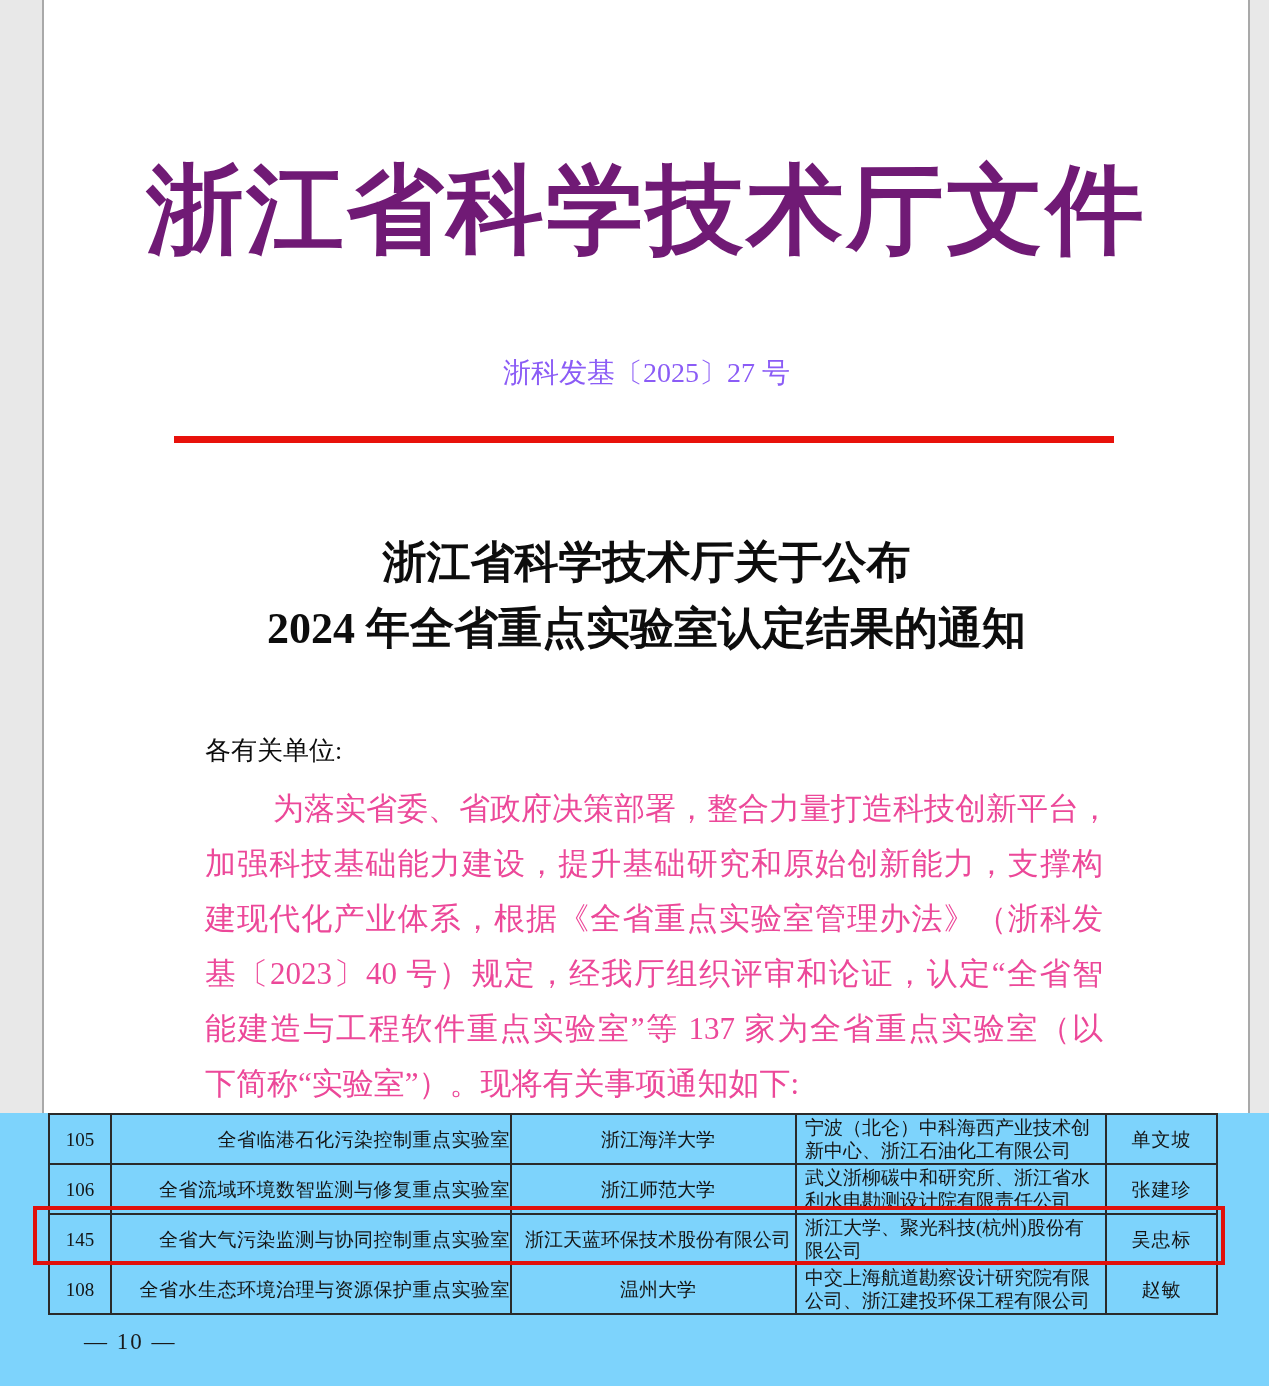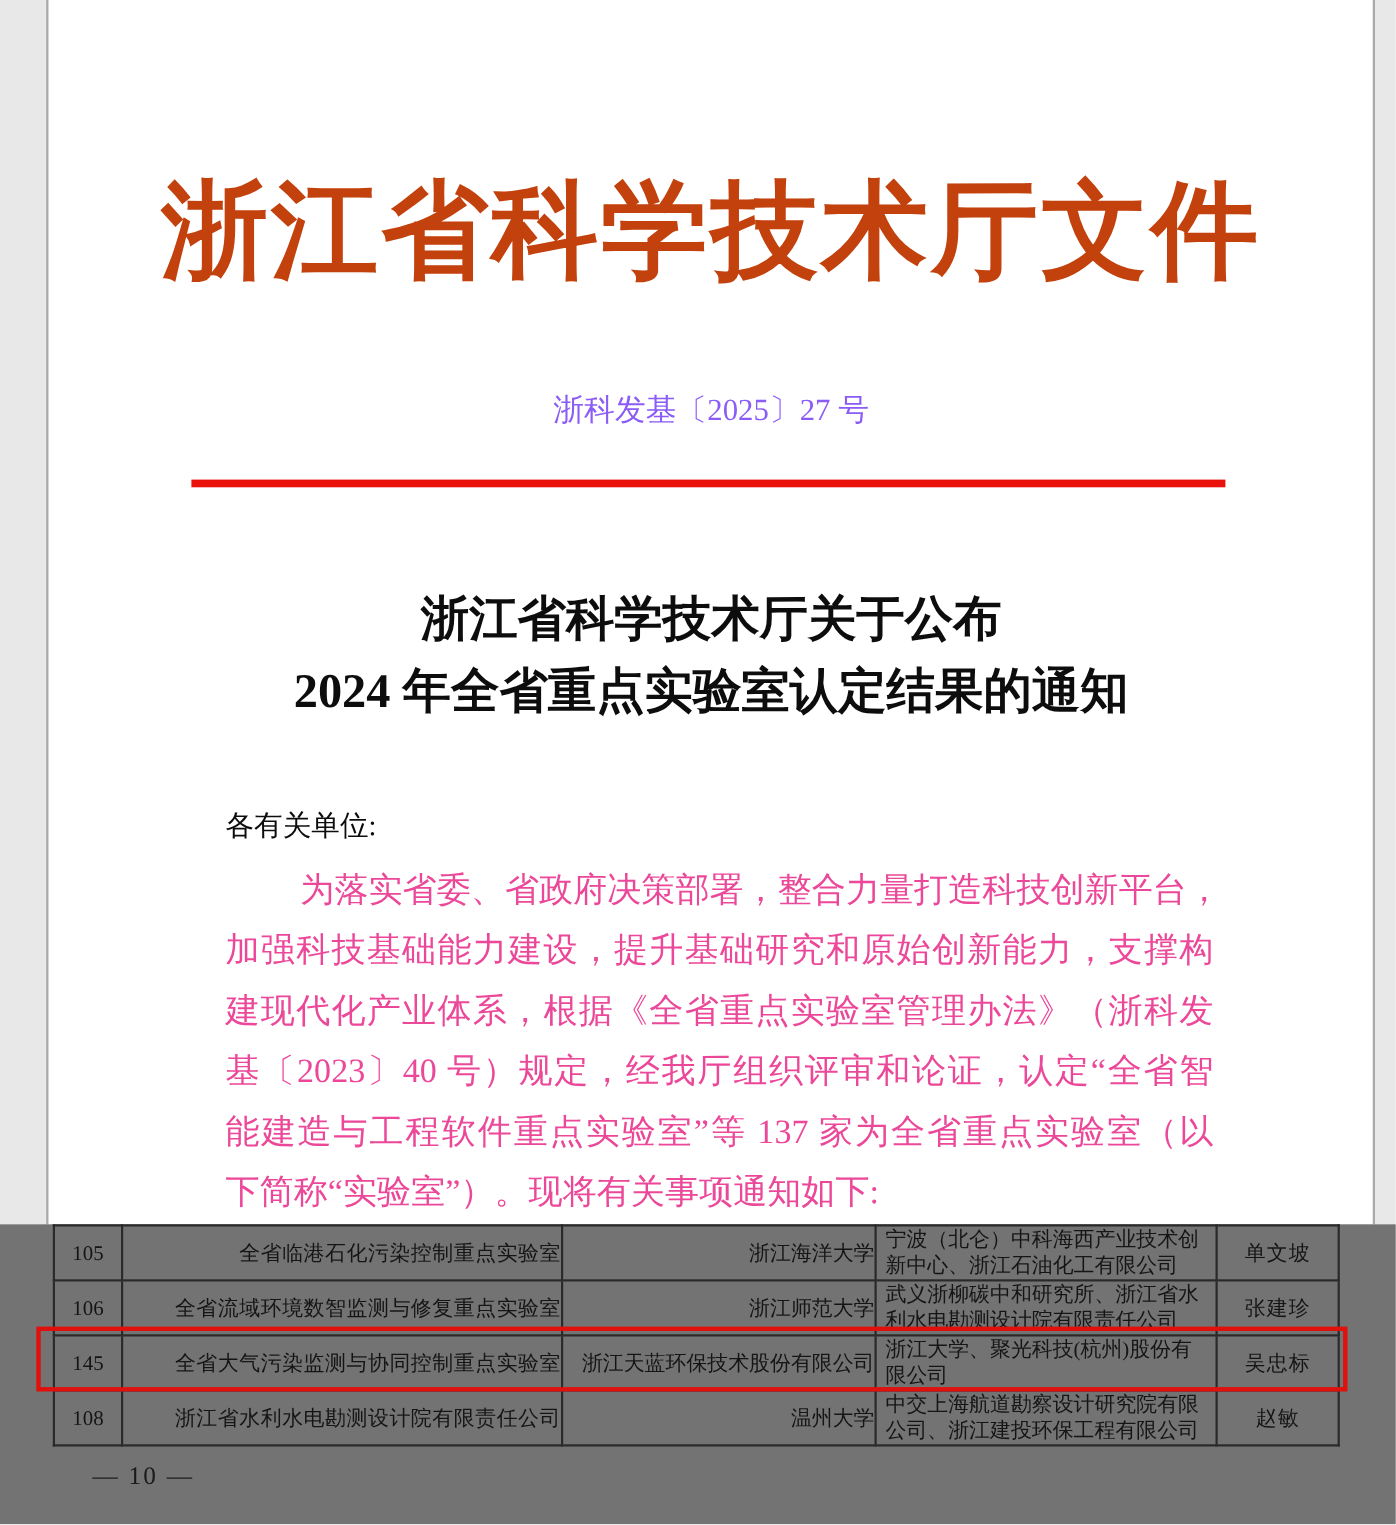--- a/index.html
+++ b/index.html
@@ -27,21 +27,21 @@
 
   .org-title {
     position: absolute;
     left: 46px;
     top: 146px;
     width: 1201px;
     text-align: center;
     font-size: 97px;
     font-weight: 900;
     letter-spacing: 3px;
-    color: #c2410c;
+    color: #701a75;
     white-space: nowrap;
   }
   .doc-number {
     position: absolute;
     left: 46px;
     top: 354px;
     width: 1201px;
     text-align: center;
     font-size: 28px;
     color: #8b5cf6;
@@ -92,42 +92,42 @@
   .body-line.indent { text-indent: 68px; }
   .body-line.last   { text-align-last: left; }
 
   
   .table-area {
     position: absolute;
     left: 0;
     top: 1113px;
     width: 1269px;
     height: 273px;
-    background: #737373;
+    background: #7dd3fc;
   }
   table.lab-table {
     position: absolute;
     left: 48px;
     top: 0;
     width: 1168px;
     border-collapse: collapse;
     table-layout: fixed;
     font-size: 19px;
     color: #151515;
   }
   table.lab-table td {
     border: 2px solid #2a2a2a;
     height: 50px;
     vertical-align: middle;
     line-height: 23px;
     overflow: hidden;
   }
   td.c-no   { text-align: center; font-size: 19px; }
   td.c-lab  { text-align: right; padding-left: 10px; letter-spacing: 0.5px; }
-  td.c-inst { text-align: right; padding-left: 9px; }
+  td.c-inst { text-align: center; padding-left: 9px; }
   td.c-part { text-align: left; padding: 1px 8px; }
   td.c-dir  { text-align: center; letter-spacing: 1px; }
 
   .highlight-box {
     position: absolute;
     left: -15px;
     top: 93px;
     width: 1192px;
     height: 59px;
     border: 4px solid #e0100c;
@@ -197,21 +197,21 @@
         </tr>
         <tr>
           <td class="c-no">145</td>
           <td class="c-lab">全省大气污染监测与协同控制重点实验室</td>
           <td class="c-inst">浙江天蓝环保技术股份有限公司</td>
           <td class="c-part">浙江大学、聚光科技(杭州)股份有限公司</td>
           <td class="c-dir">吴忠标</td>
         </tr>
         <tr>
           <td class="c-no">108</td>
-          <td class="c-lab">浙江省水利水电勘测设计院有限责任公司</td>
+          <td class="c-lab">全省水生态环境治理与资源保护重点实验室</td>
           <td class="c-inst">温州大学</td>
           <td class="c-part">中交上海航道勘察设计研究院有限公司、浙江建投环保工程有限公司</td>
           <td class="c-dir">赵敏</td>
         </tr>
       </tbody>
     </table>
 
     <div class="highlight-box" style="left:33px;"></div>
 
     <div class="page-number">— 10 —</div>

